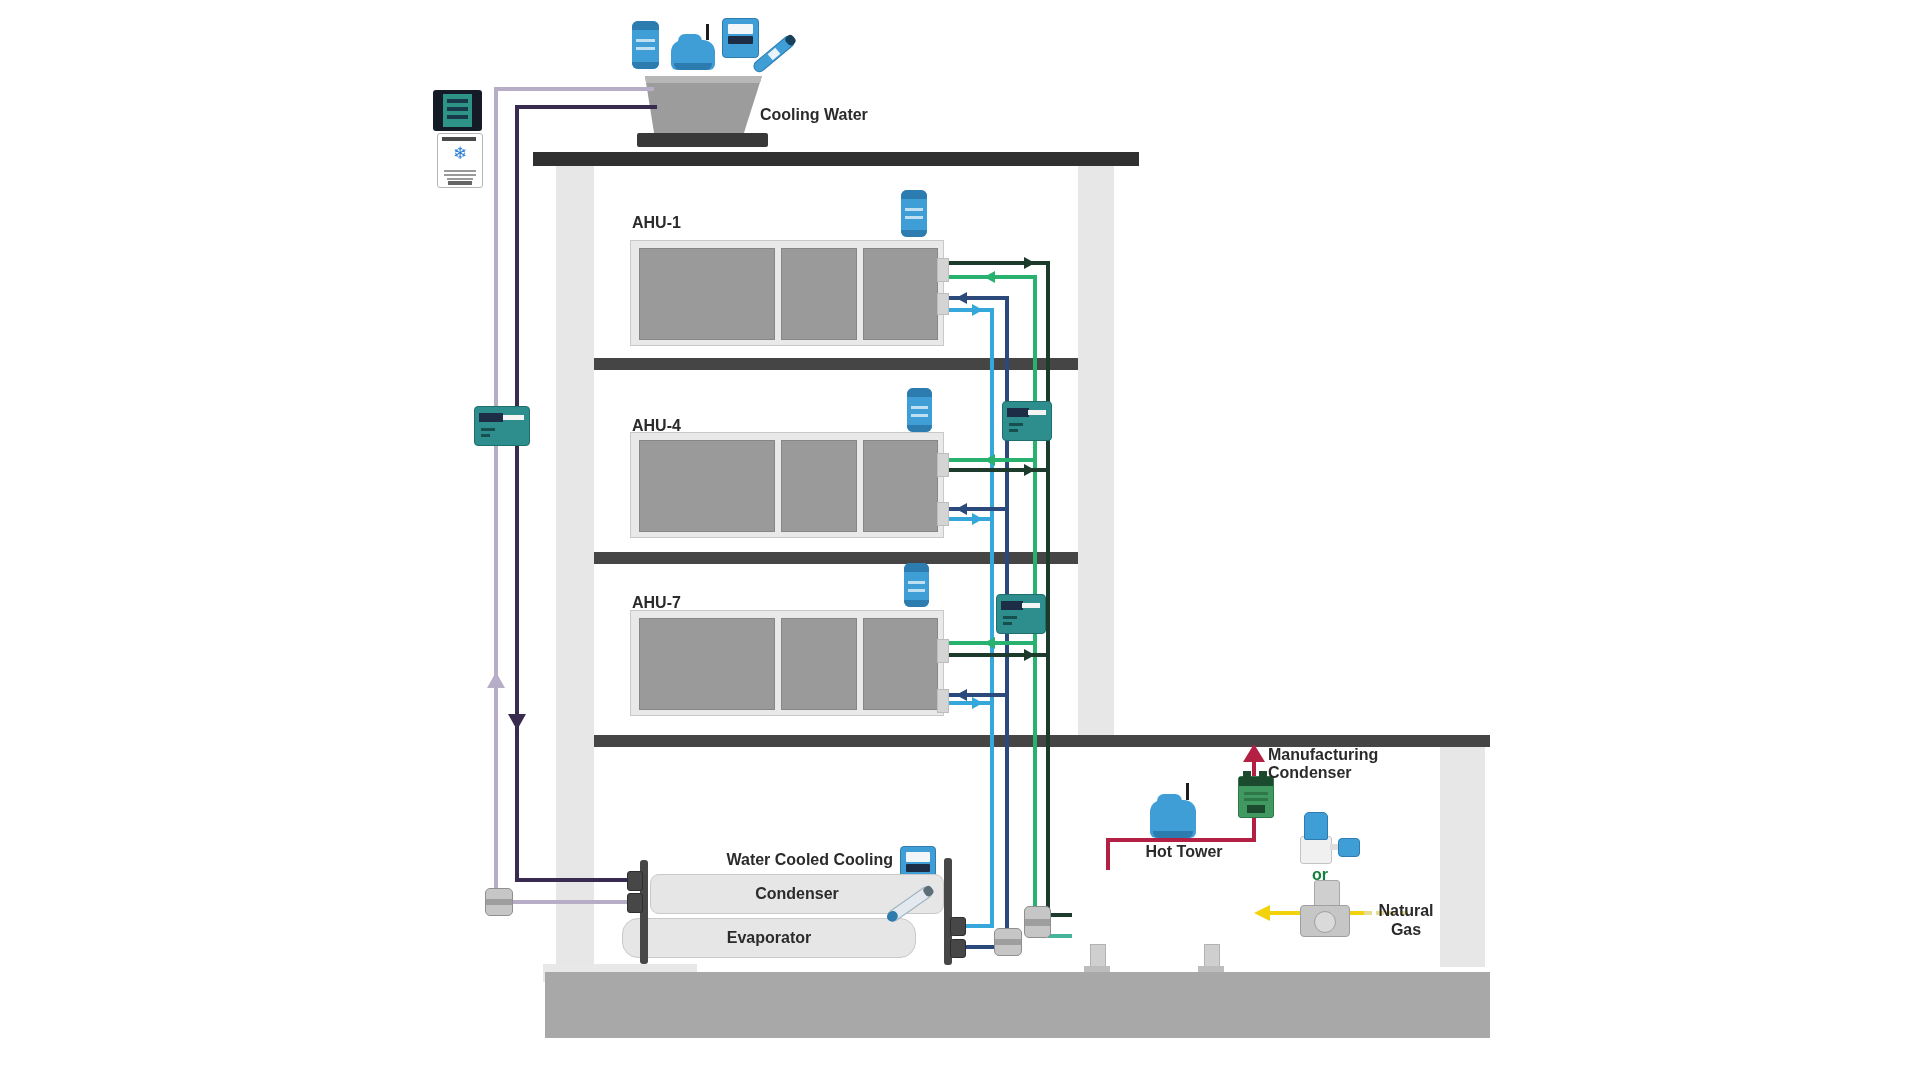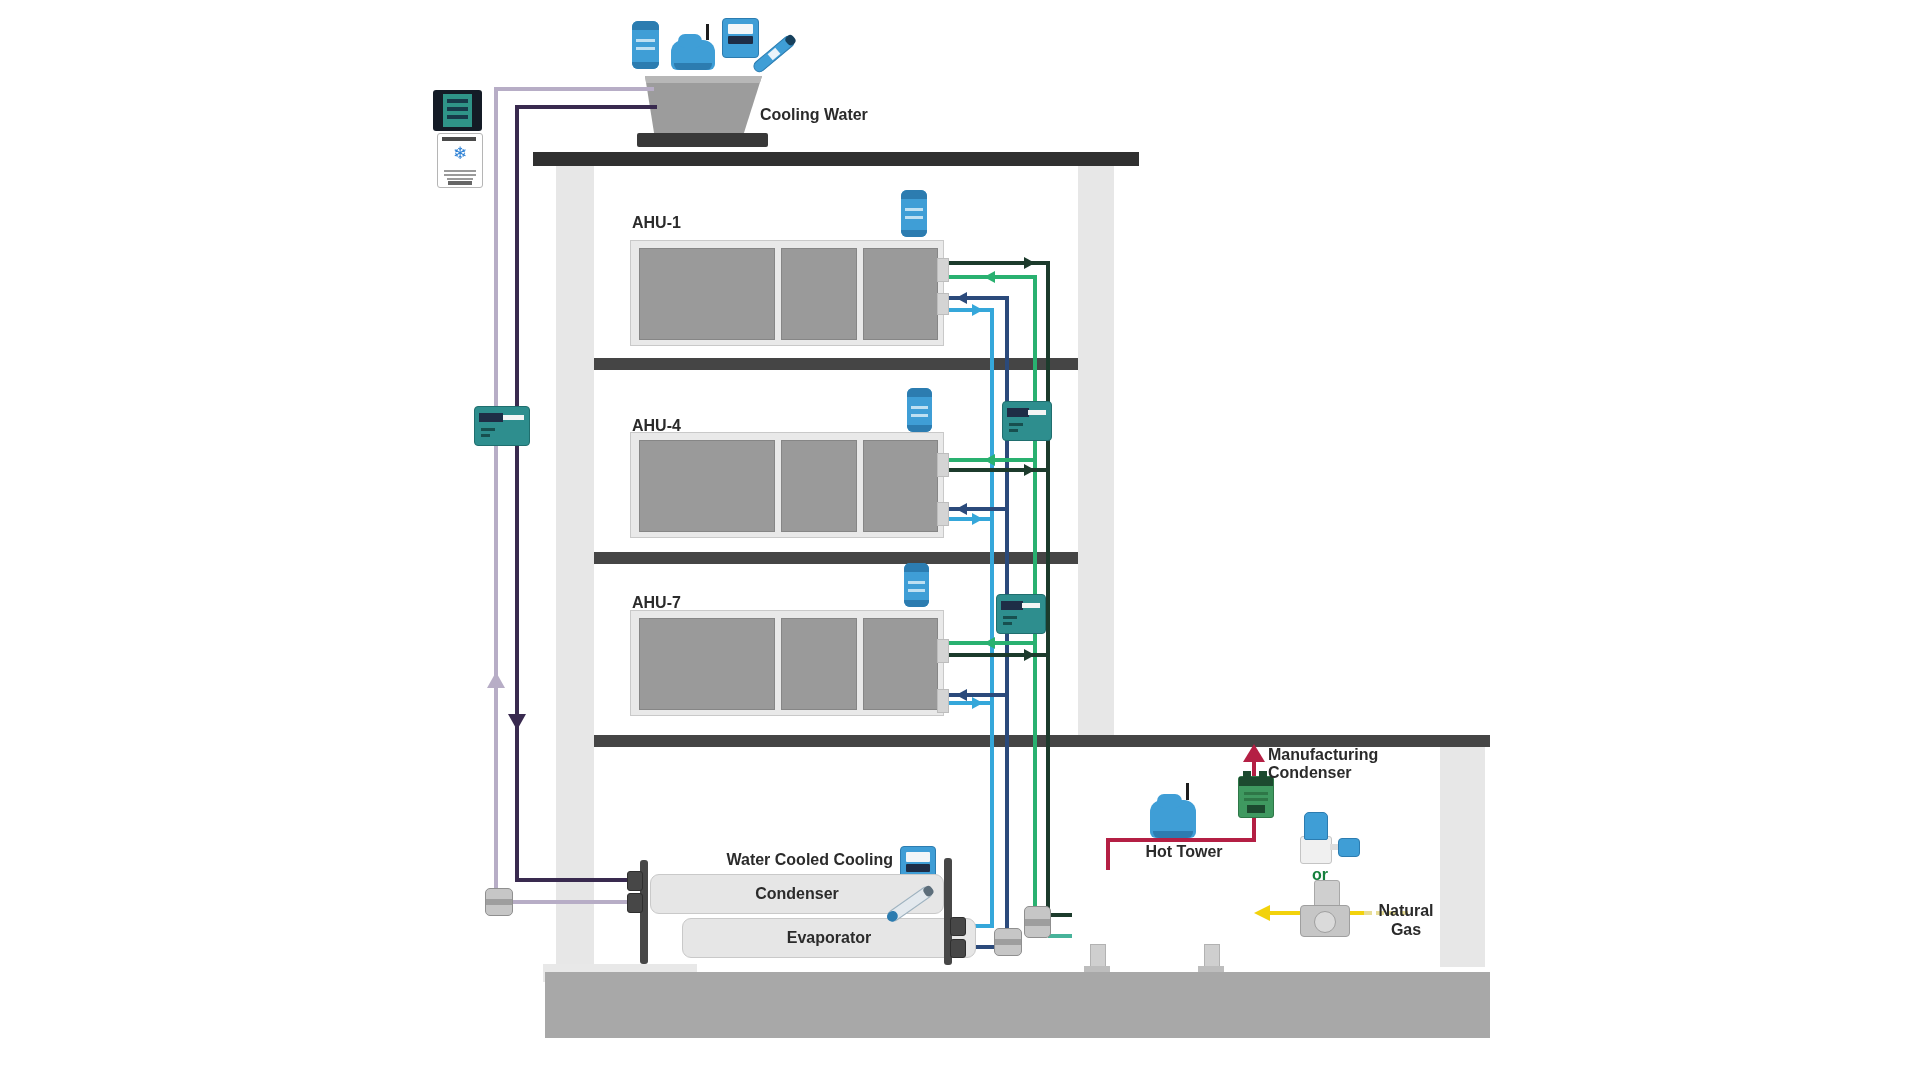--- a/index.html
+++ b/index.html
@@ -239,21 +239,21 @@
 
   <div class="lbl" style="left:663px;top:851px;width:230px;text-align:right;">Water Cooled Cooling</div>
   <div class="bdisplay" style="left:900px;top:846px;width:34px;height:36px;">
     <div class="scr"></div>
       <div class="bar"></div>
   </div>
 
   <div class="vessel" style="left:650px;top:874px;width:292px;height:38px;">
     <span class="lbl" style="position:static;">Condenser</span>
   </div>
-  <div class="vessel" style="left:682px;top:918px;width:292px;height:38px;">
+  <div class="vessel" style="left:622px;top:918px;width:292px;height:38px;border-radius:16px;">
     <span class="lbl" style="position:static;">Evaporator</span>
   </div>
 
   <div class="manifold" style="left:640px;top:860px;width:8px;height:104px;"></div>
   <div class="connector" style="left:627px;top:871px;width:14px;height:18px;"></div>
   <div class="connector" style="left:627px;top:893px;width:14px;height:18px;"></div>
   <div class="manifold" style="left:944px;top:858px;width:8px;height:107px;"></div>
   <div class="connector" style="left:950px;top:917px;width:14px;height:17px;"></div>
   <div class="connector" style="left:950px;top:939px;width:14px;height:17px;"></div>
 

